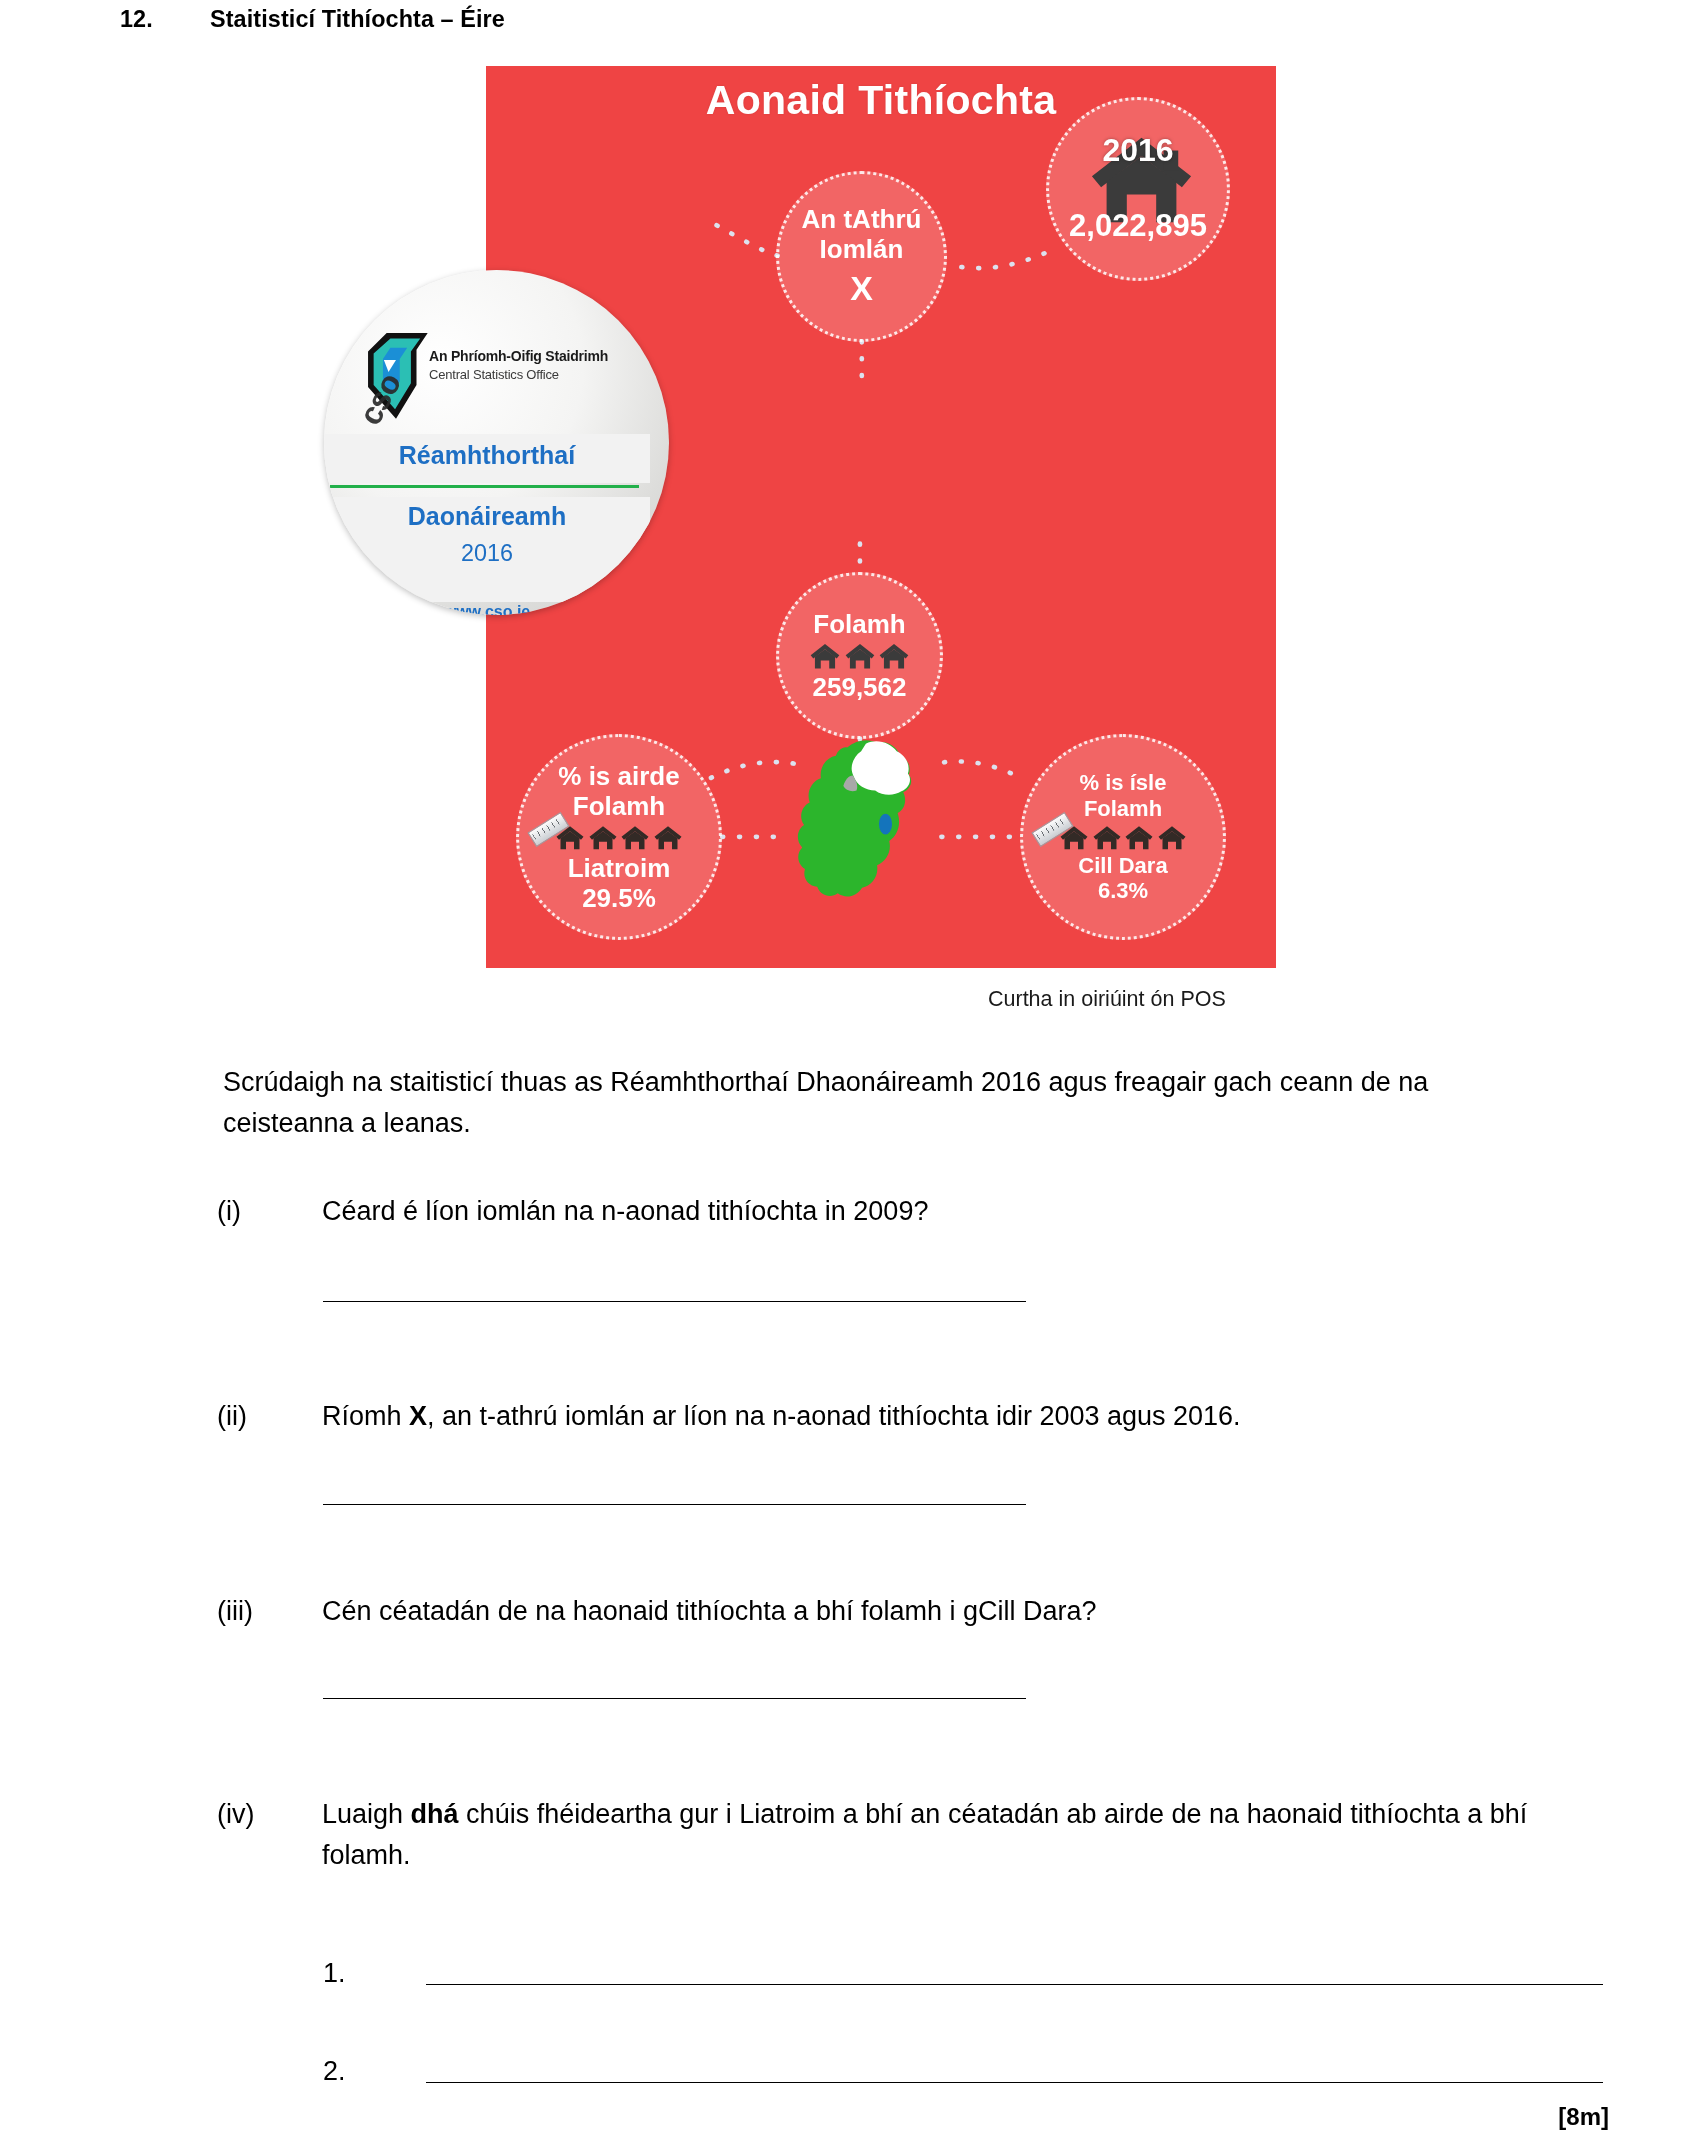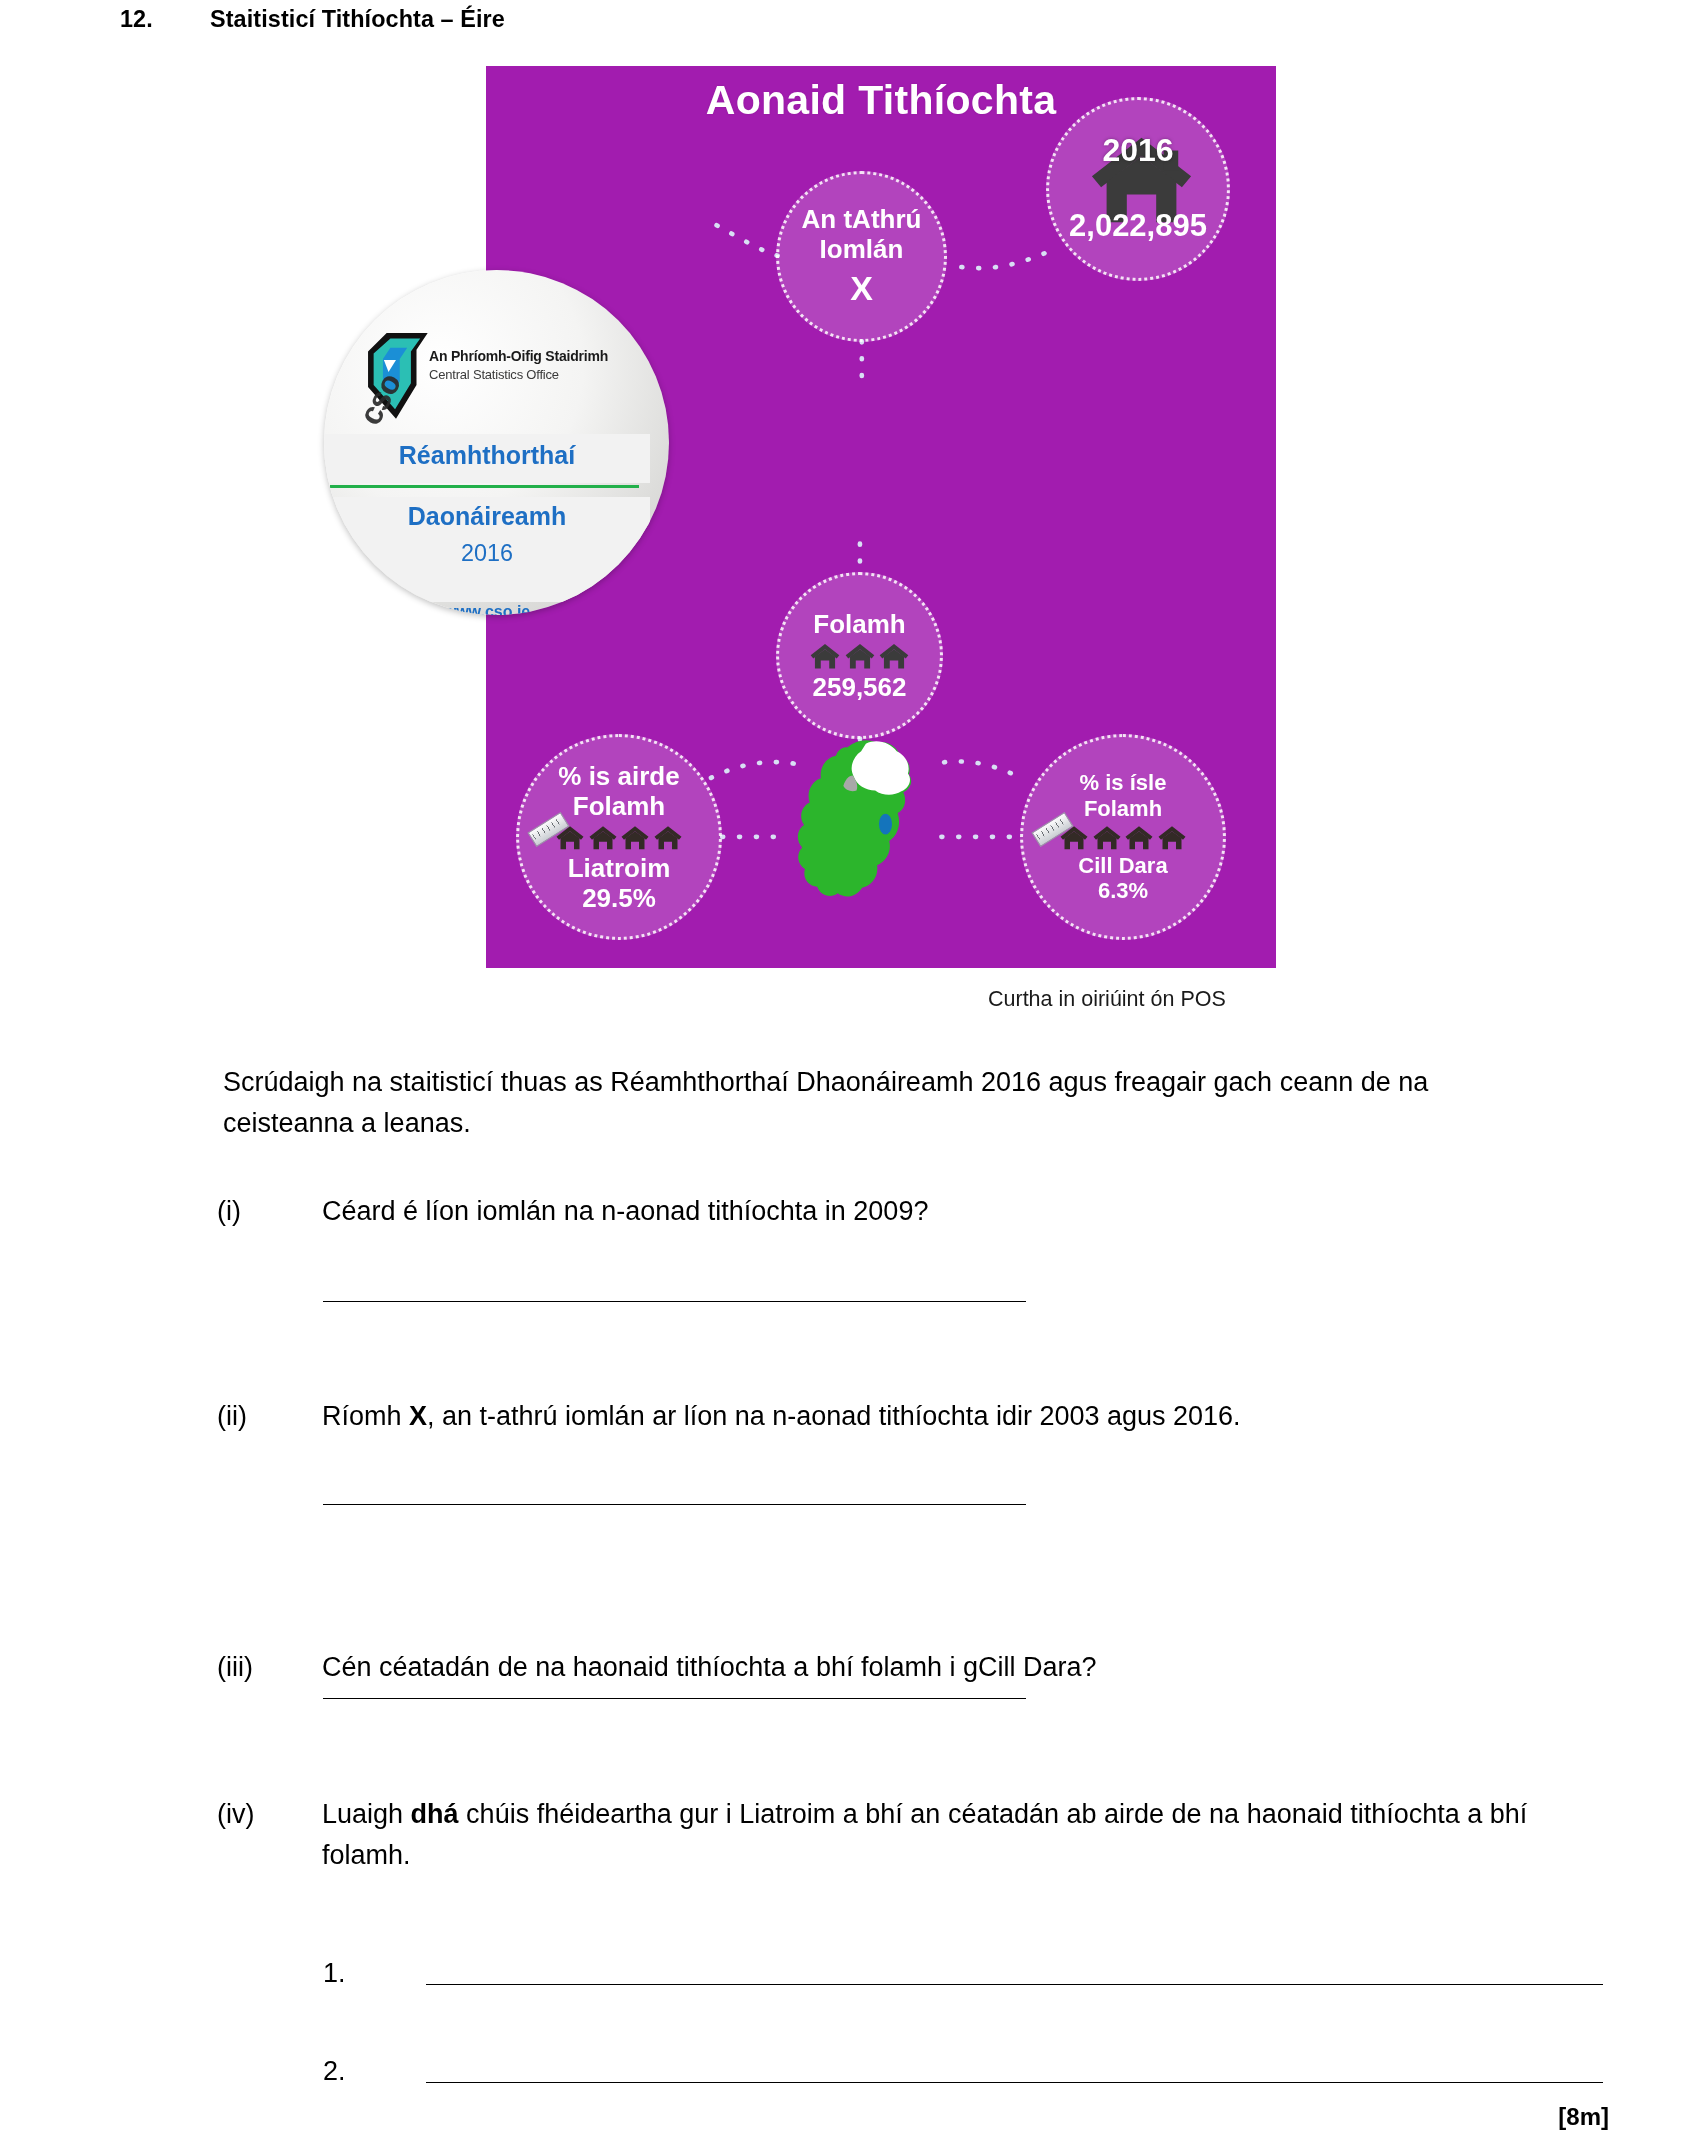--- a/index.html
+++ b/index.html
@@ -29,21 +29,21 @@
   }
   .q-header .q-num { width: 90px; }
 
   
   .info-wrap {
     position: absolute;
     left: 486px;
     top: 66px;
     width: 790px;
     height: 902px;
-    background: #a21caf;
+    background: #ef4444;
   }
   .info-title {
     position: absolute;
     top: 11.2px;
     left: 0;
     width: 100%;
     text-align: center;
     color: #ffffff;
     font-size: 41px;
     font-weight: bold;
@@ -251,21 +251,21 @@
     left: 217px;
     width: 1312px;
     font-size: 27px;
     line-height: 1.52;
     display: flex;
   }
   .qitem .lbl { width: 105px; flex: 0 0 105px; }
   .qitem .txt { flex: 1; }
   .q1 { top: 1191px; }
   .q2 { top: 1396px; }
-  .q3 { top: 1647px; }
+  .q3 { top: 1591px; }
   .q4 { top: 1794px; }
 
   .ansline {
     position: absolute;
     left: 323px;
     height: 0;
     border-top: 1.9px solid #000;
   }
   .a1 { top: 1301px; width: 703px; }
   .a2 { top: 1504px; width: 703px; }

